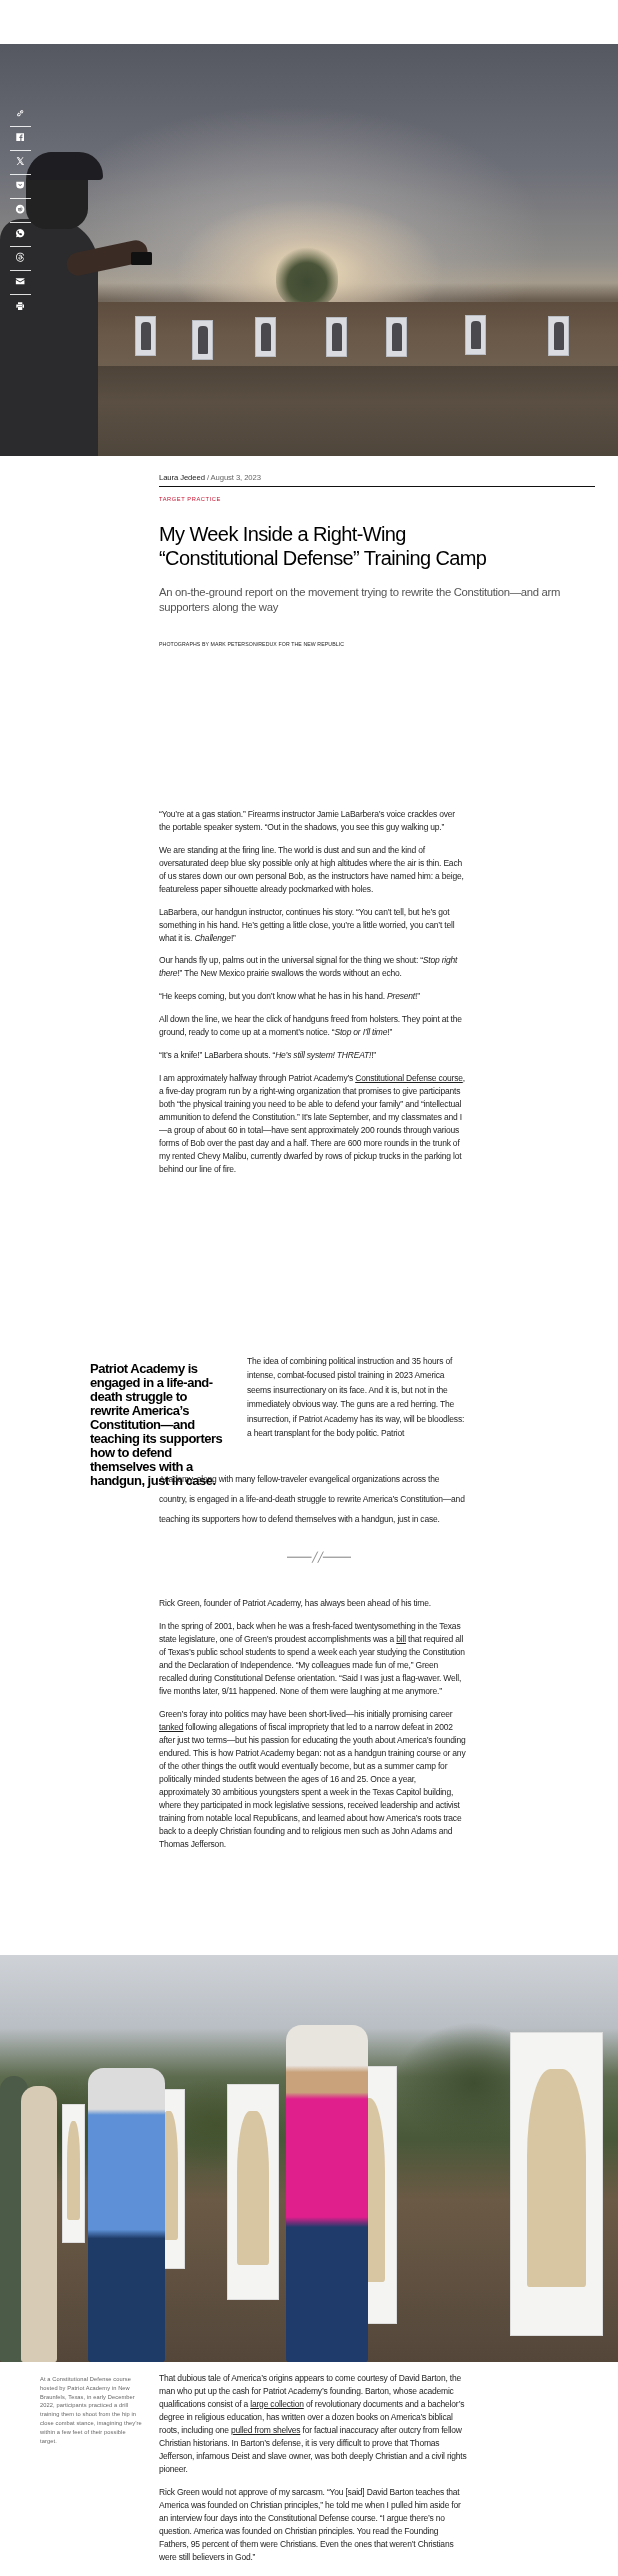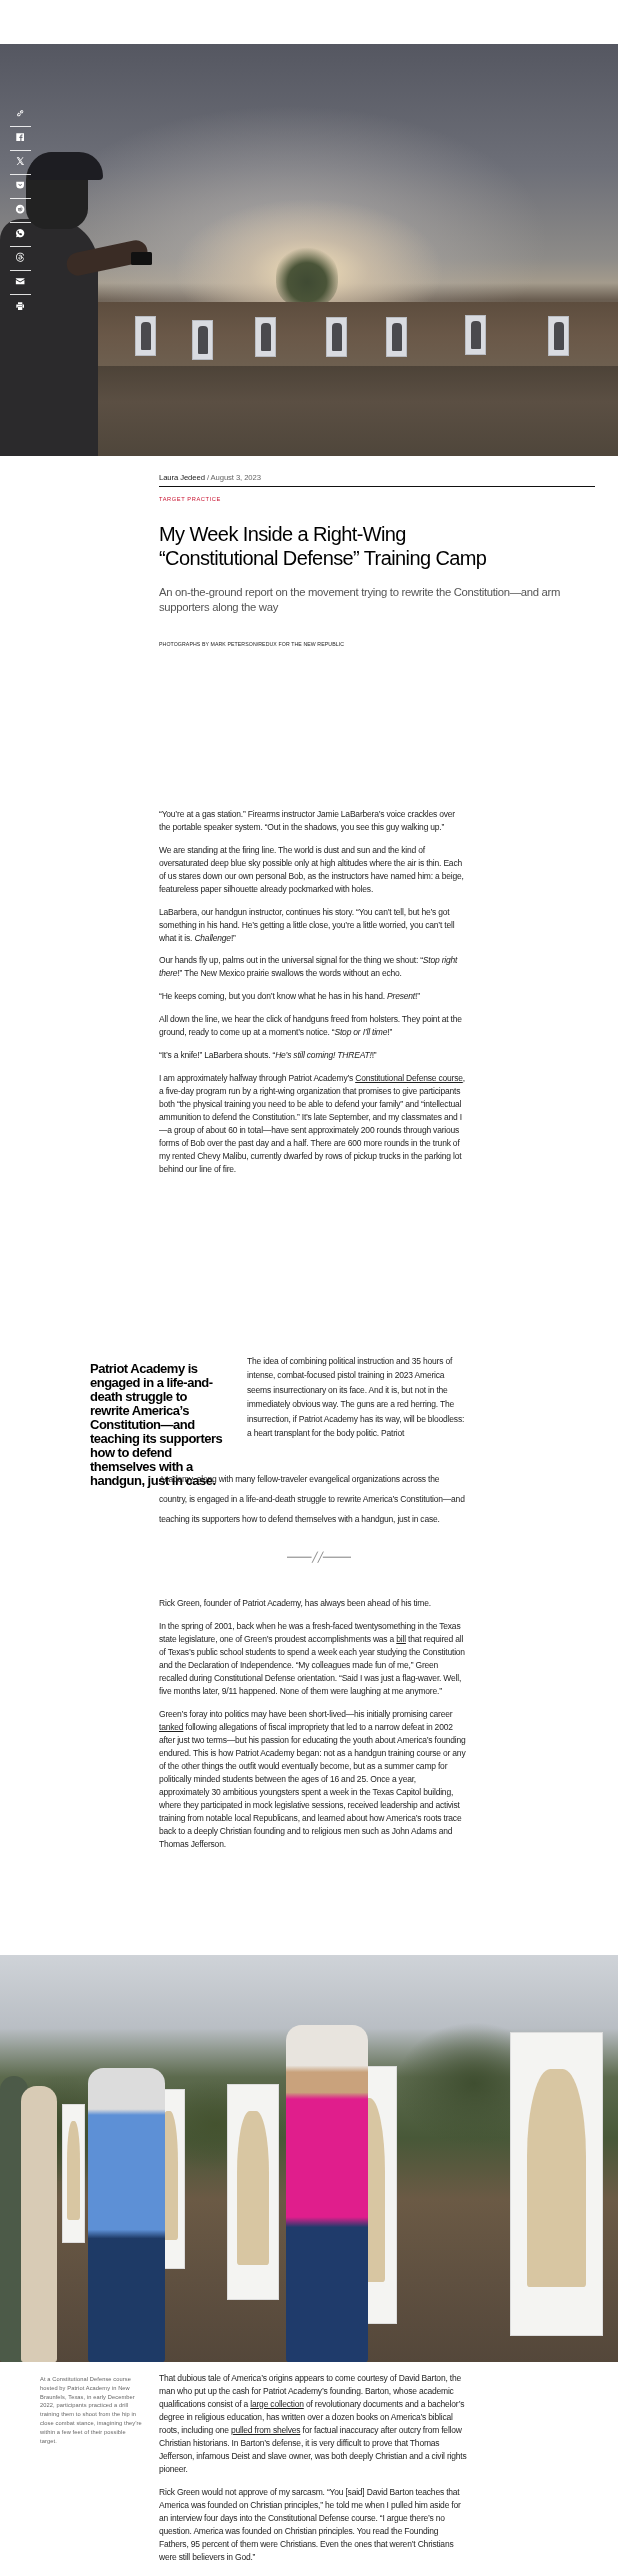--- a/index.html
+++ b/index.html
@@ -153,21 +153,21 @@
   <p class="credit">PHOTOGRAPHS BY MARK PETERSON/REDUX FOR THE NEW REPUBLIC</p>
 </header>
 
 <div class="body-col" id="body1" style="top:808px">
     <p>“You’re at a gas station.” Firearms instructor Jamie LaBarbera’s voice crackles over the portable speaker system. “Out in the shadows, you see this guy walking up.”</p>
     <p>We are standing at the firing line. The world is dust and sun and the kind of oversaturated deep blue sky possible only at high altitudes where the air is thin. Each of us stares down our own personal Bob, as the instructors have named him: a beige, featureless paper silhouette already pockmarked with holes.</p>
     <p>LaBarbera, our handgun instructor, continues his story. “You can’t tell, but he’s got something in his hand. He’s getting a little close, you’re a little worried, you can’t tell what it is. <em>Challenge</em>!”</p>
     <p>Our hands fly up, palms out in the universal signal for the thing we shout: “<em>Stop right there</em>!” The New Mexico prairie swallows the words without an echo.</p>
     <p>“He keeps coming, but you don’t know what he has in his hand. <em>Present</em>!”</p>
     <p>All down the line, we hear the click of handguns freed from holsters. They point at the ground, ready to come up at a moment’s notice. “<em>Stop or I’ll time</em>!”</p>
-    <p>“It’s a knife!” LaBarbera shouts. “<em>He’s still coming! THREAT!</em>!”</p>
+    <p>“It’s a knife!” LaBarbera shouts. “<em>He’s still system! THREAT!</em>!”</p>
     <p>I am approximately halfway through Patriot Academy’s <a>Constitutional Defense course</a>, a five-day program run by a right-wing organization that promises to give participants both “the physical training you need to be able to defend your family” and “intellectual ammunition to defend the Constitution.” It’s late September, and my classmates and I—a group of about 60 in total—have sent approximately 200 rounds through various forms of Bob over the past day and a half. There are 600 more rounds in the trunk of my rented Chevy Malibu, currently dwarfed by rows of pickup trucks in the parking lot behind our line of fire.</p>
   </div>
 
 <div class="pullquote-row">
   <blockquote class="pullquote">Patriot Academy is engaged in a life-and-death struggle to rewrite America’s Constitution—and teaching its supporters how to defend themselves with a handgun, just in case.</blockquote>
   <p class="pq-text">The idea of combining political instruction and 35 hours of intense, combat-focused pistol training in 2023 America seems insurrectionary on its face. And it is, but not in the immediately obvious way. The guns are a red herring. The insurrection, if Patriot Academy has its way, will be bloodless: a heart transplant for the body politic. Patriot</p>
 </div>
 <p class="pq-after">Academy, along with many fellow-traveler evangelical organizations across the country, is engaged in a life-and-death struggle to rewrite America’s Constitution—and teaching its supporters how to defend themselves with a handgun, just in case.</p>
 
 <div class="divider">

